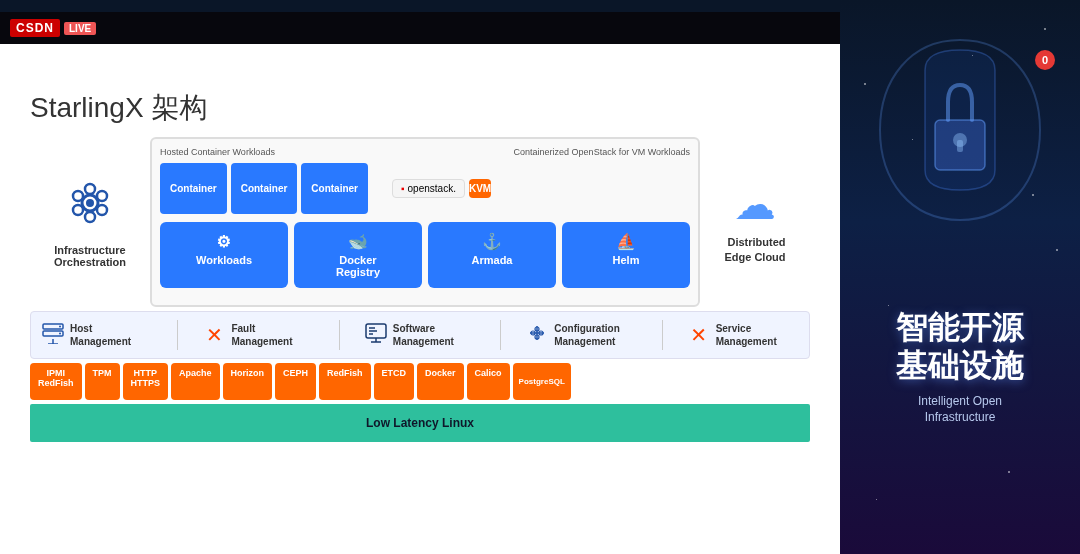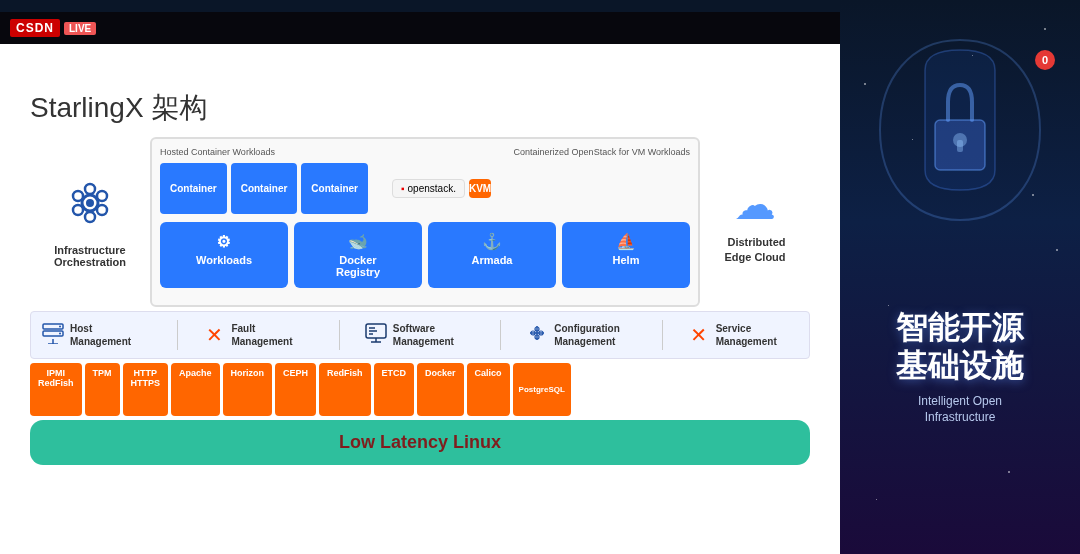--- a/index.html
+++ b/index.html
@@ -272,31 +272,31 @@
     .tech-tag {
       background: #ff6600;
       color: white;
       border-radius: 4px;
       padding: 5px 8px;
       font-size: 9px;
       font-weight: bold;
       text-align: center;
     }
 
-    .tech-tag.small { font-size: 8px; padding: 22px 6px; }
+    .tech-tag.small { font-size: 8px; padding: 14px 6px; }
 
     
     .linux-banner {
       margin: 4px 10px;
       background: #2ebf9d;
-      border-radius: 13px;
-      color: #7f1d1d;
+      border-radius: 2px;
+      color: #0f172a;
       text-align: center;
       padding: 12px;
-      font-size: 18px;
+      font-size: 12px;
       font-weight: bold;
     }
 
     
     .right-sidebar {
       position: absolute;
       right: 0; top: 0;
       width: 240px;
       height: 554px;
       background: linear-gradient(180deg, #0a1628 0%, #0d2045 40%, #1a0a3a 100%);

